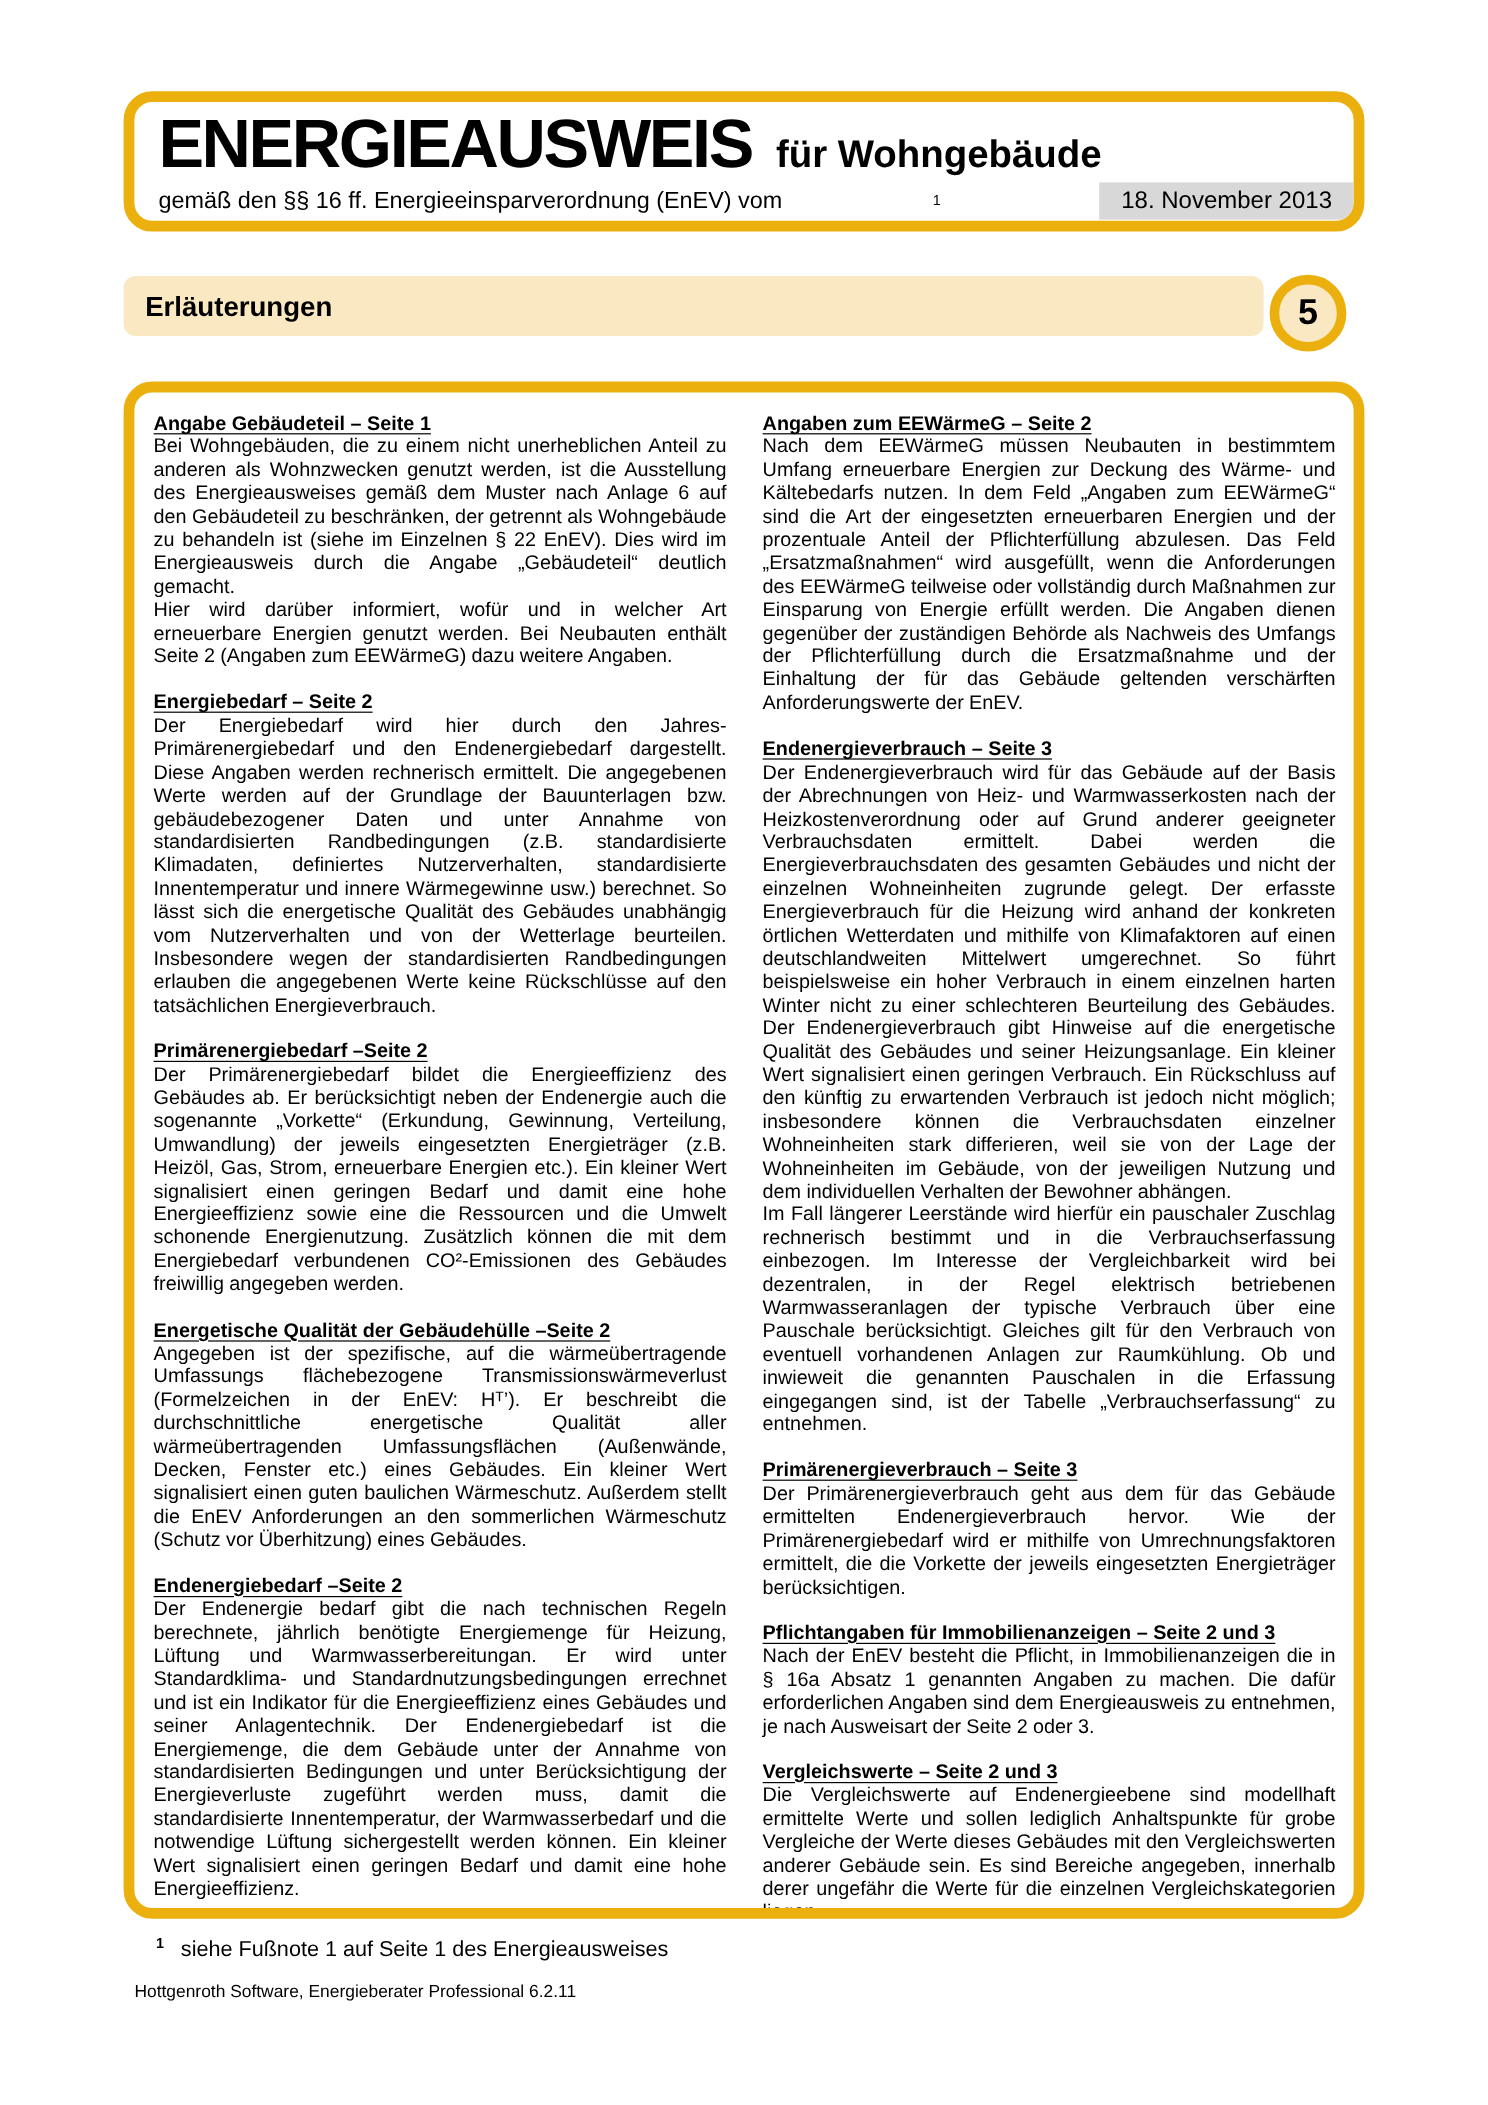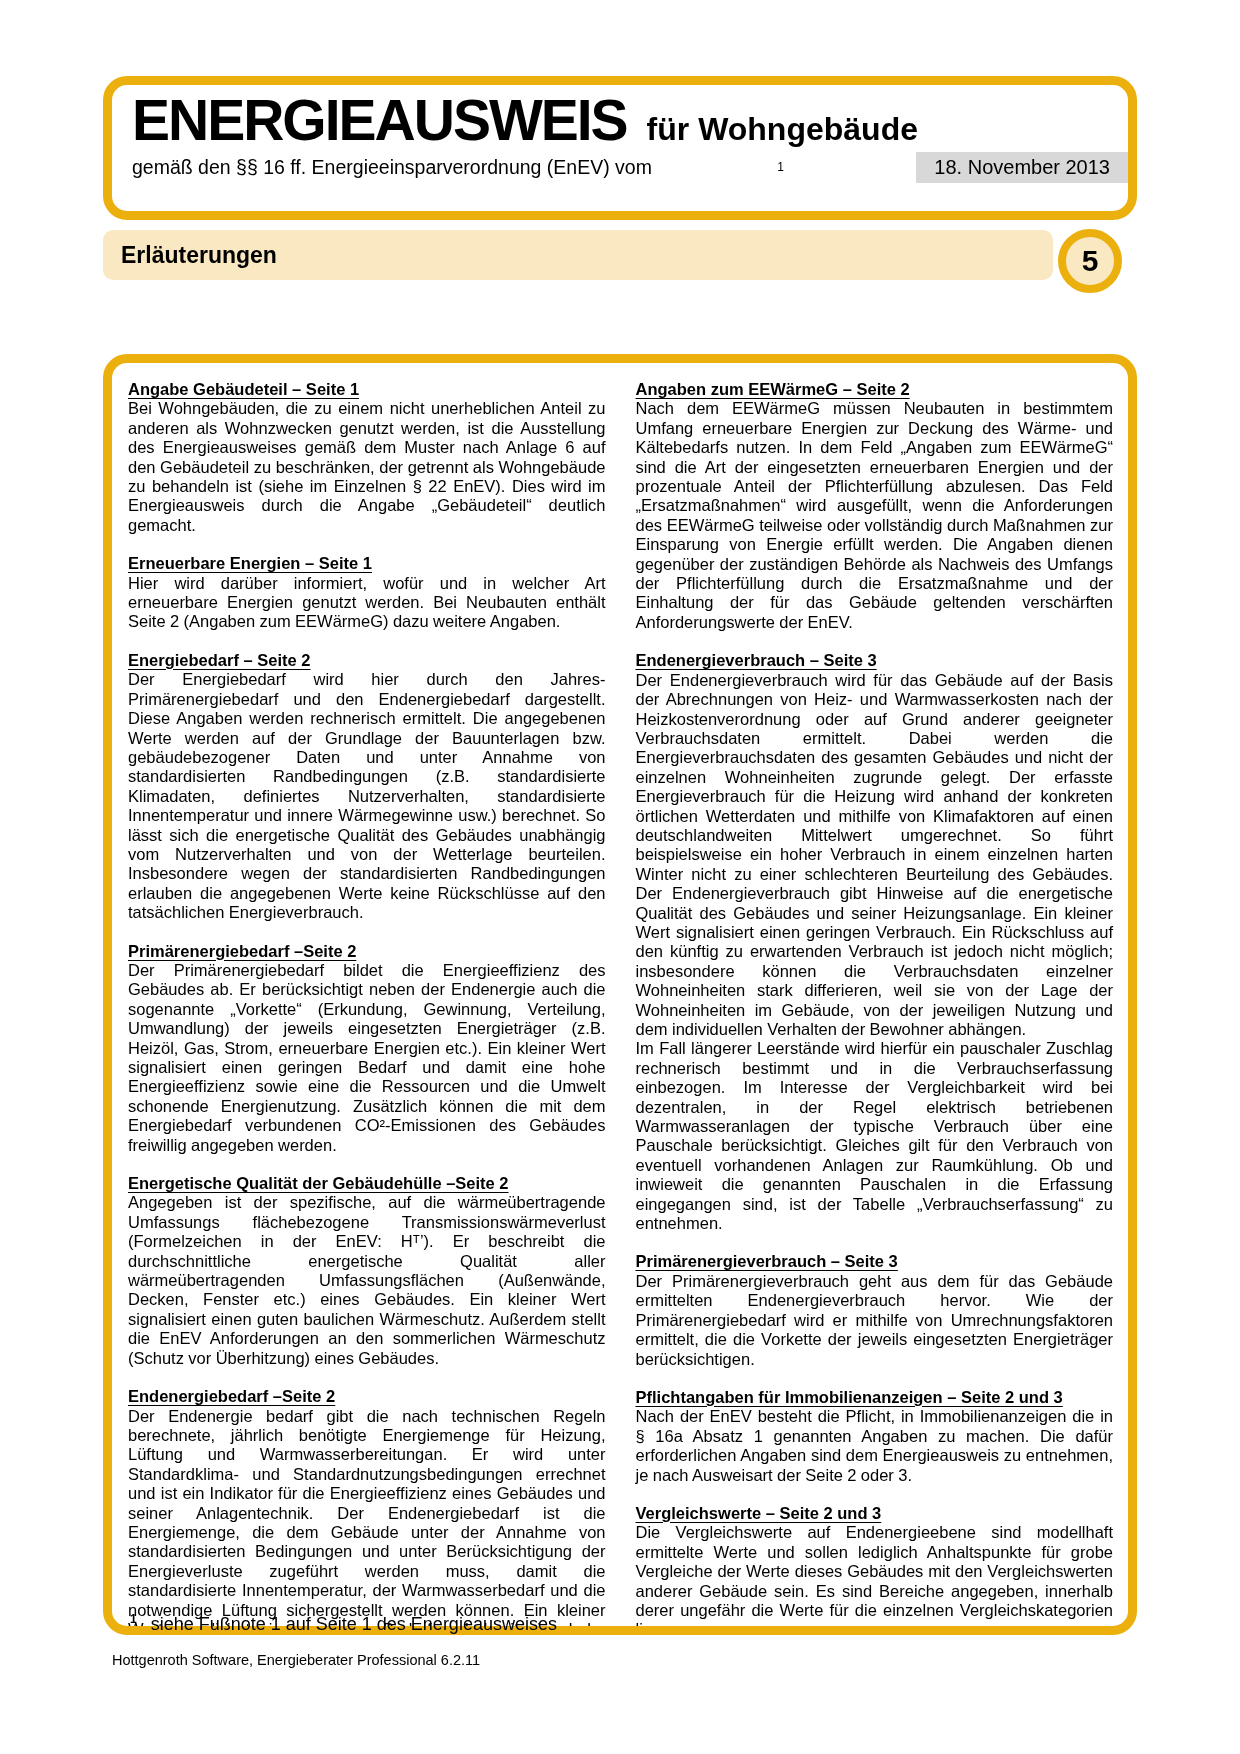--- a/index.html
+++ b/index.html
@@ -12,21 +12,21 @@
   .page{
     position:relative;
     width:1240px;height:1754px;
     background:#ffffff;
     font-family:"Liberation Sans","DejaVu Sans",sans-serif;
     color:var(--ink);
     overflow:hidden;
   }
   
   .header-box{
-    position:absolute;left:103px;top:76px;width:1034px;height:144px;
+    position:absolute;left:103px;top:76px;width:1034px;height:117px;
     box-sizing:border-box;border:9px solid var(--gold);border-radius:24px;
     background:#fff;padding:6px 0 0 20px;overflow:hidden;
   }
   .title-row{display:flex;align-items:baseline;gap:20px;}
   .cert-title{
     font-size:57px;font-weight:bold;letter-spacing:-2px;line-height:1.05;
     white-space:nowrap;
   }
   .cert-for{font-size:32px;font-weight:bold;white-space:nowrap;}
   .law-row{
@@ -48,21 +48,21 @@
     position:absolute;left:1058px;top:229px;width:64px;height:64px;
     box-sizing:border-box;border:8px solid var(--gold);border-radius:50%;
     background:var(--cream);display:flex;align-items:center;justify-content:center;
     font-size:30px;font-weight:bold;
   }
   
   .content-box{
     position:absolute;left:103px;top:318px;width:1034px;height:1281px;
     box-sizing:border-box;border:9px solid var(--gold);border-radius:24px;
     background:#fff;padding:17px 15px 10px 16px;
-    display:flex;gap:30px;overflow:hidden;margin-top:36px;
+    display:flex;gap:30px;overflow:hidden;
   }
   .col{flex:1 1 0;min-width:0;}
   .col section{margin:0;}
   .col h3{
     margin:19px 0 0 0;font-size:16.5px;line-height:19.4px;font-weight:bold;
     text-decoration:underline;text-underline-offset:3px;
   }
   .col section:first-child h3{margin-top:0;}
   .col p{
     margin:0;font-size:16.5px;line-height:19.4px;
@@ -103,21 +103,20 @@
   </div>
 
   <div class="content-box">
 
     <div class="col">
       <section>
         <h3>Angabe Gebäudeteil – Seite 1</h3>
         <p>Bei Wohngebäuden, die zu einem nicht unerheblichen Anteil zu anderen als Wohnzwecken genutzt werden, ist die Ausstellung des Energieausweises gemäß dem Muster nach Anlage 6 auf den Gebäudeteil zu beschränken, der getrennt als Wohngebäude zu behandeln ist (siehe im Einzelnen § 22 EnEV). Dies wird im Energieausweis durch die Angabe „Gebäudeteil“ deutlich gemacht.</p>
       </section>
       <section>
-        <h3>Erneuerbare Energien – Seite 1</h3>
         <p>Hier wird darüber informiert, wofür und in welcher Art erneuerbare Energien genutzt werden. Bei Neubauten enthält Seite 2 (Angaben zum EEWärmeG) dazu weitere Angaben.</p>
       </section>
       <section>
         <h3>Energiebedarf – Seite 2</h3>
         <p>Der Energiebedarf wird hier durch den Jahres-Primärenergiebedarf und den Endenergiebedarf dargestellt. Diese Angaben werden rechnerisch ermittelt. Die angegebenen Werte werden auf der Grundlage der Bauunterlagen bzw. gebäudebezogener Daten und unter Annahme von standardisierten Randbedingungen (z.B. standardisierte Klimadaten, definiertes Nutzerverhalten, standardisierte Innentemperatur und innere Wärmegewinne usw.) berechnet. So lässt sich die energetische Qualität des Gebäudes unabhängig vom Nutzerverhalten und von der Wetterlage beurteilen. Insbesondere wegen der standardisierten Randbedingungen erlauben die angegebenen Werte keine Rückschlüsse auf den tatsächlichen Energieverbrauch.</p>
       </section>
       <section>
         <h3>Primärenergiebedarf –Seite 2</h3>
         <p>Der Primärenergiebedarf bildet die Energieeffizienz des Gebäudes ab. Er berücksichtigt neben der Endenergie auch die sogenannte „Vorkette“ (Erkundung, Gewinnung, Verteilung, Umwandlung) der jeweils eingesetzten Energieträger (z.B. Heizöl, Gas, Strom, erneuerbare Energien etc.). Ein kleiner Wert signalisiert einen geringen Bedarf und damit eine hohe Energieeffizienz sowie eine die Ressourcen und die Umwelt schonende Energienutzung. Zusätzlich können die mit dem Energiebedarf verbundenen CO²-Emissionen des Gebäudes freiwillig angegeben werden.</p>
       </section>

